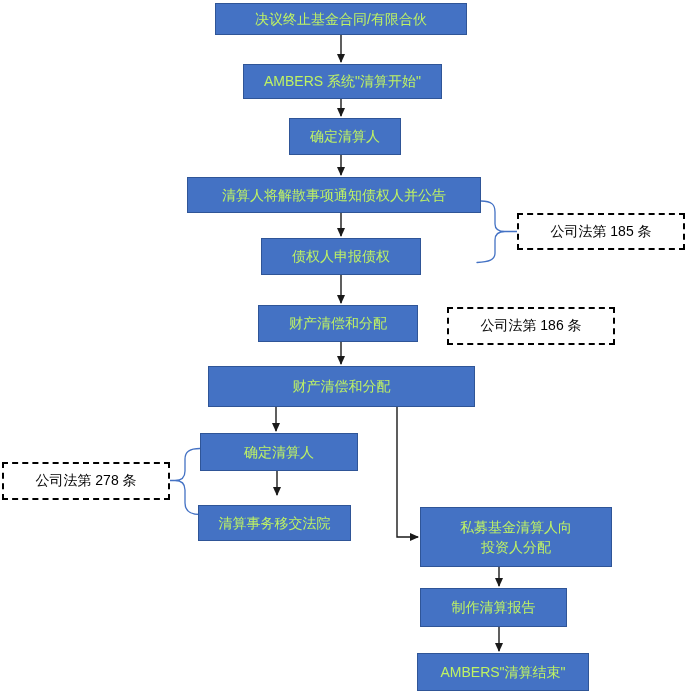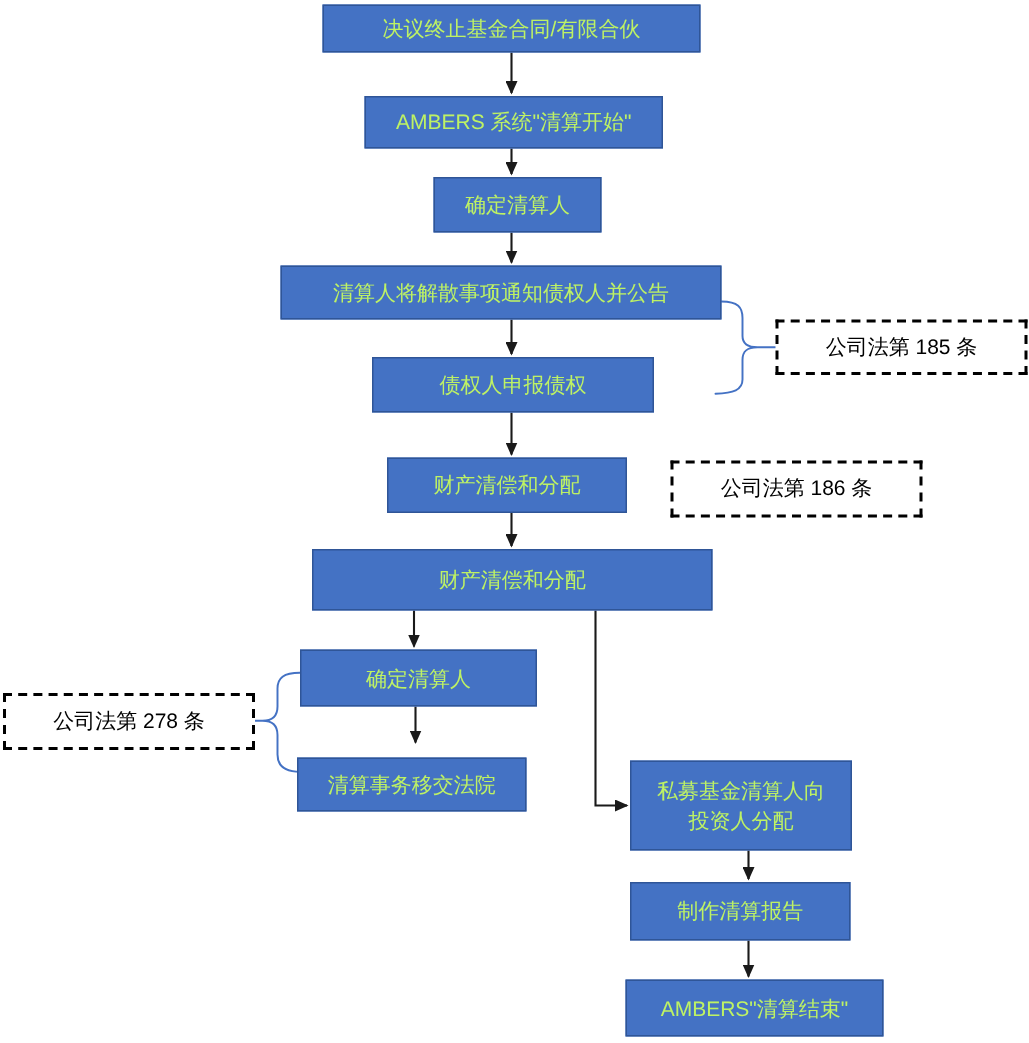--- a/index.html
+++ b/index.html
@@ -89,41 +89,41 @@
   </div>
 
   <div class="node" style="left:289px;top:118px;width:112px;height:37px">
     <span>确定清算人</span>
   </div>
 
   <div class="node" style="left:187px;top:177px;width:294px;height:36px">
     <span>清算人将解散事项通知债权人并公告</span>
   </div>
 
-  <div class="node" style="left:248px;top:238px;width:188px;height:37px">
+  <div class="node" style="left:261px;top:238px;width:160px;height:37px">
     <span>债权人申报债权</span>
   </div>
 
   <div class="node" style="left:258px;top:305px;width:160px;height:37px">
     <span>财产清偿和分配</span>
   </div>
 
   <div class="node" style="left:208px;top:366px;width:267px;height:41px">
     <span>财产清偿和分配</span>
   </div>
 
   <div class="node" style="left:200px;top:433px;width:158px;height:38px">
     <span>确定清算人</span>
   </div>
 
   <div class="node" style="left:198px;top:505px;width:153px;height:36px">
     <span>清算事务移交法院</span>
   </div>
 
-  <div class="node" style="left:420px;top:507px;width:148px;height:60px">
+  <div class="node" style="left:420px;top:507px;width:192px;height:60px">
     <span>私募基金清算人向
 投资人分配</span>
   </div>
 
   <div class="node" style="left:420px;top:588px;width:147px;height:39px">
     <span>制作清算报告</span>
   </div>
 
   <div class="node" style="left:417px;top:653px;width:172px;height:38px">
     <span>AMBERS"清算结束"</span>

